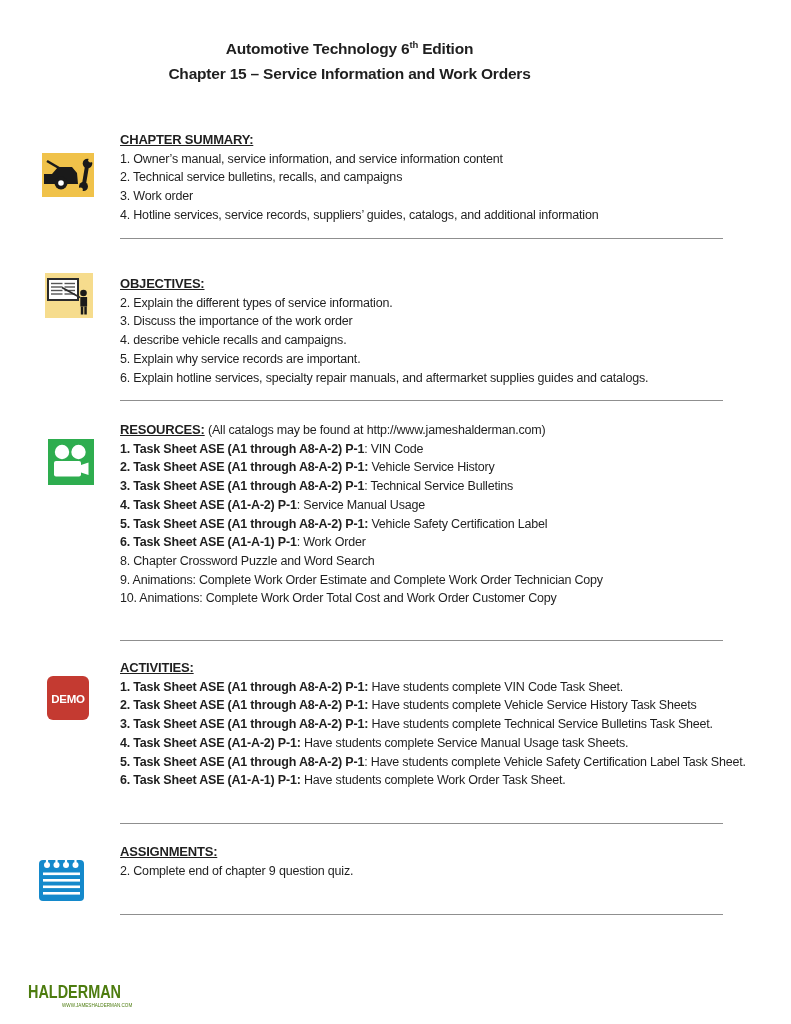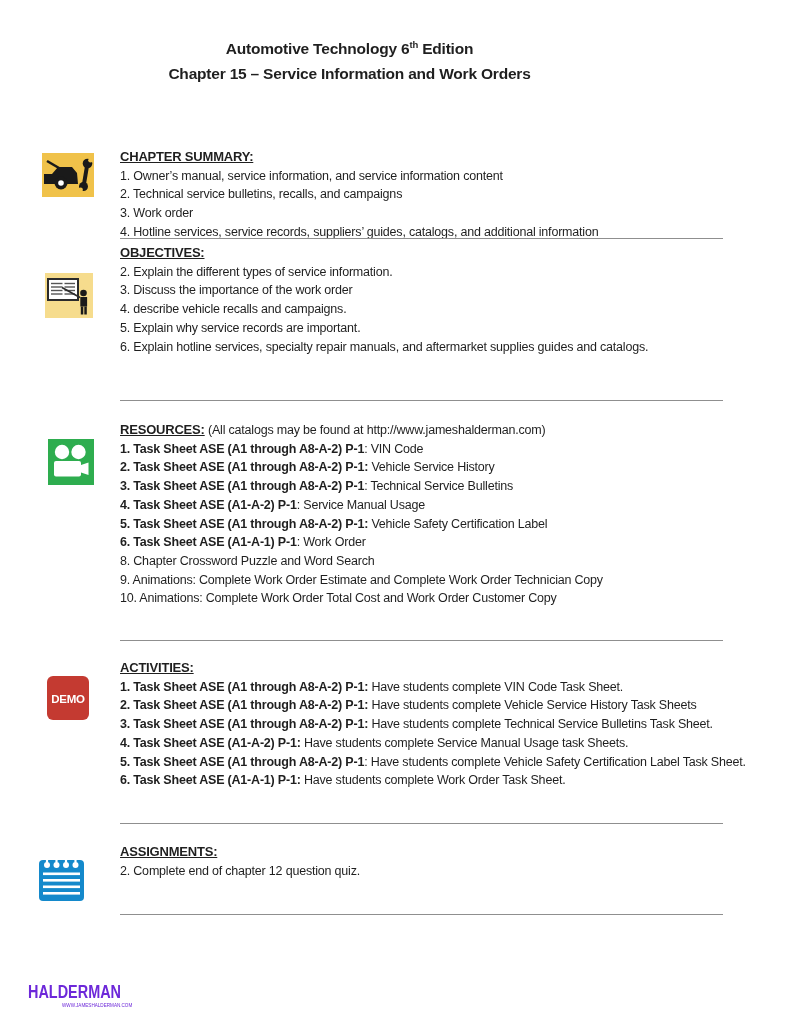--- a/index.html
+++ b/index.html
@@ -22,51 +22,51 @@
   .heading-text { font-weight:bold; font-size:13px; text-decoration:underline; text-decoration-thickness:1px; }
   .heading-note { font-weight:normal; }
   .item b { font-weight:bold;text-align:right; }
   .divider {
     position:absolute; left:120px; width:603px; height:0;
     border-top:1px solid #8f8f8f;
   }
   .icon-box { position:absolute; }
   .logo {
     position:absolute; left:28px; top:982px; width:110px;
-    color:#6d28d9; line-height:1;
+    color:#4d7c0f; line-height:1;
   }
   .logo-text {
     font-weight:bold; font-size:19px; letter-spacing:0px;
     transform:scaleX(0.76); transform-origin:left top; white-space:nowrap;
   }
   .logo-tagline {
     font-size:5px; margin-top:1.5px; margin-left:34px; white-space:nowrap;
     transform:scaleX(0.92); transform-origin:left top;
   }
 </style>
 </head>
 <body>
 
 <header class="title-block">
   <div><span>Automotive Technology 6</span><sup>th</sup><span> Edition</span></div>
   <div>Chapter 15 – Service Information and Work Orders</div>
 </header>
 
-<section class="section" style="top:148px">
+<section class="section" style="top:131px">
   <div class="heading-line"><span class="heading-text">CHAPTER SUMMARY:</span></div>
   <div class="items">
       <div class="item"><span>1. Owner’s manual, service information, and service information content</span></div>
       <div class="item"><span>2. Technical service bulletins, recalls, and campaigns</span></div>
       <div class="item"><span>3. Work order</span></div>
       <div class="item"><span>4. Hotline services, service records, suppliers’ guides, catalogs, and additional information</span></div>
     </div>
 </section>
 <div class="divider" style="top:238px"></div>
 
-<section class="section" style="top:244px">
+<section class="section" style="top:275px">
   <div class="heading-line"><span class="heading-text">OBJECTIVES:</span></div>
   <div class="items">
       <div class="item"><span>2. Explain the different types of service information.</span></div>
       <div class="item"><span>3. Discuss the importance of the work order</span></div>
       <div class="item"><span>4. describe vehicle recalls and campaigns.</span></div>
       <div class="item"><span>5. Explain why service records are important.</span></div>
       <div class="item"><span>6. Explain hotline services, specialty repair manuals, and aftermarket supplies guides and catalogs.</span></div>
     </div>
 </section>
 <div class="divider" style="top:400px"></div>
@@ -96,21 +96,21 @@
       <div class="item"><b>4. Task Sheet ASE (A1-A-2) P-1:</b><span> Have students complete Service Manual Usage task Sheets.</span></div>
       <div class="item"><b>5. Task Sheet ASE (A1 through A8-A-2) P-1</b><span>: Have students complete Vehicle Safety Certification Label Task Sheet.</span></div>
       <div class="item"><b>6. Task Sheet ASE (A1-A-1) P-1:</b><span> Have students complete Work Order Task Sheet.</span></div>
     </div>
 </section>
 <div class="divider" style="top:823px"></div>
 
 <section class="section" style="top:843px">
   <div class="heading-line"><span class="heading-text">ASSIGNMENTS:</span></div>
   <div class="items">
-      <div class="item"><span>2. Complete end of chapter 12 question quiz.</span></div>
+      <div class="item"><span>2. Complete end of chapter 9 question quiz.</span></div>
     </div>
 </section>
 <div class="divider" style="top:914px"></div>
 
 <div class="icon-box" style="left:42px; top:153px">
   <svg width="52" height="44" viewBox="0 0 52 44">
     <rect width="52" height="44" fill="#F0C24A"></rect>
     <path d="M5 8 L17 15" stroke="#1a1a1a" stroke-width="2.6" fill="none"></path>
     <path d="M2 31 L2 21 L10 21 L16 14 L30 14 L35 20 L36 31 Z" fill="#1a1a1a"></path>
     <circle cx="19" cy="30" r="6.5" fill="#1a1a1a"></circle>

